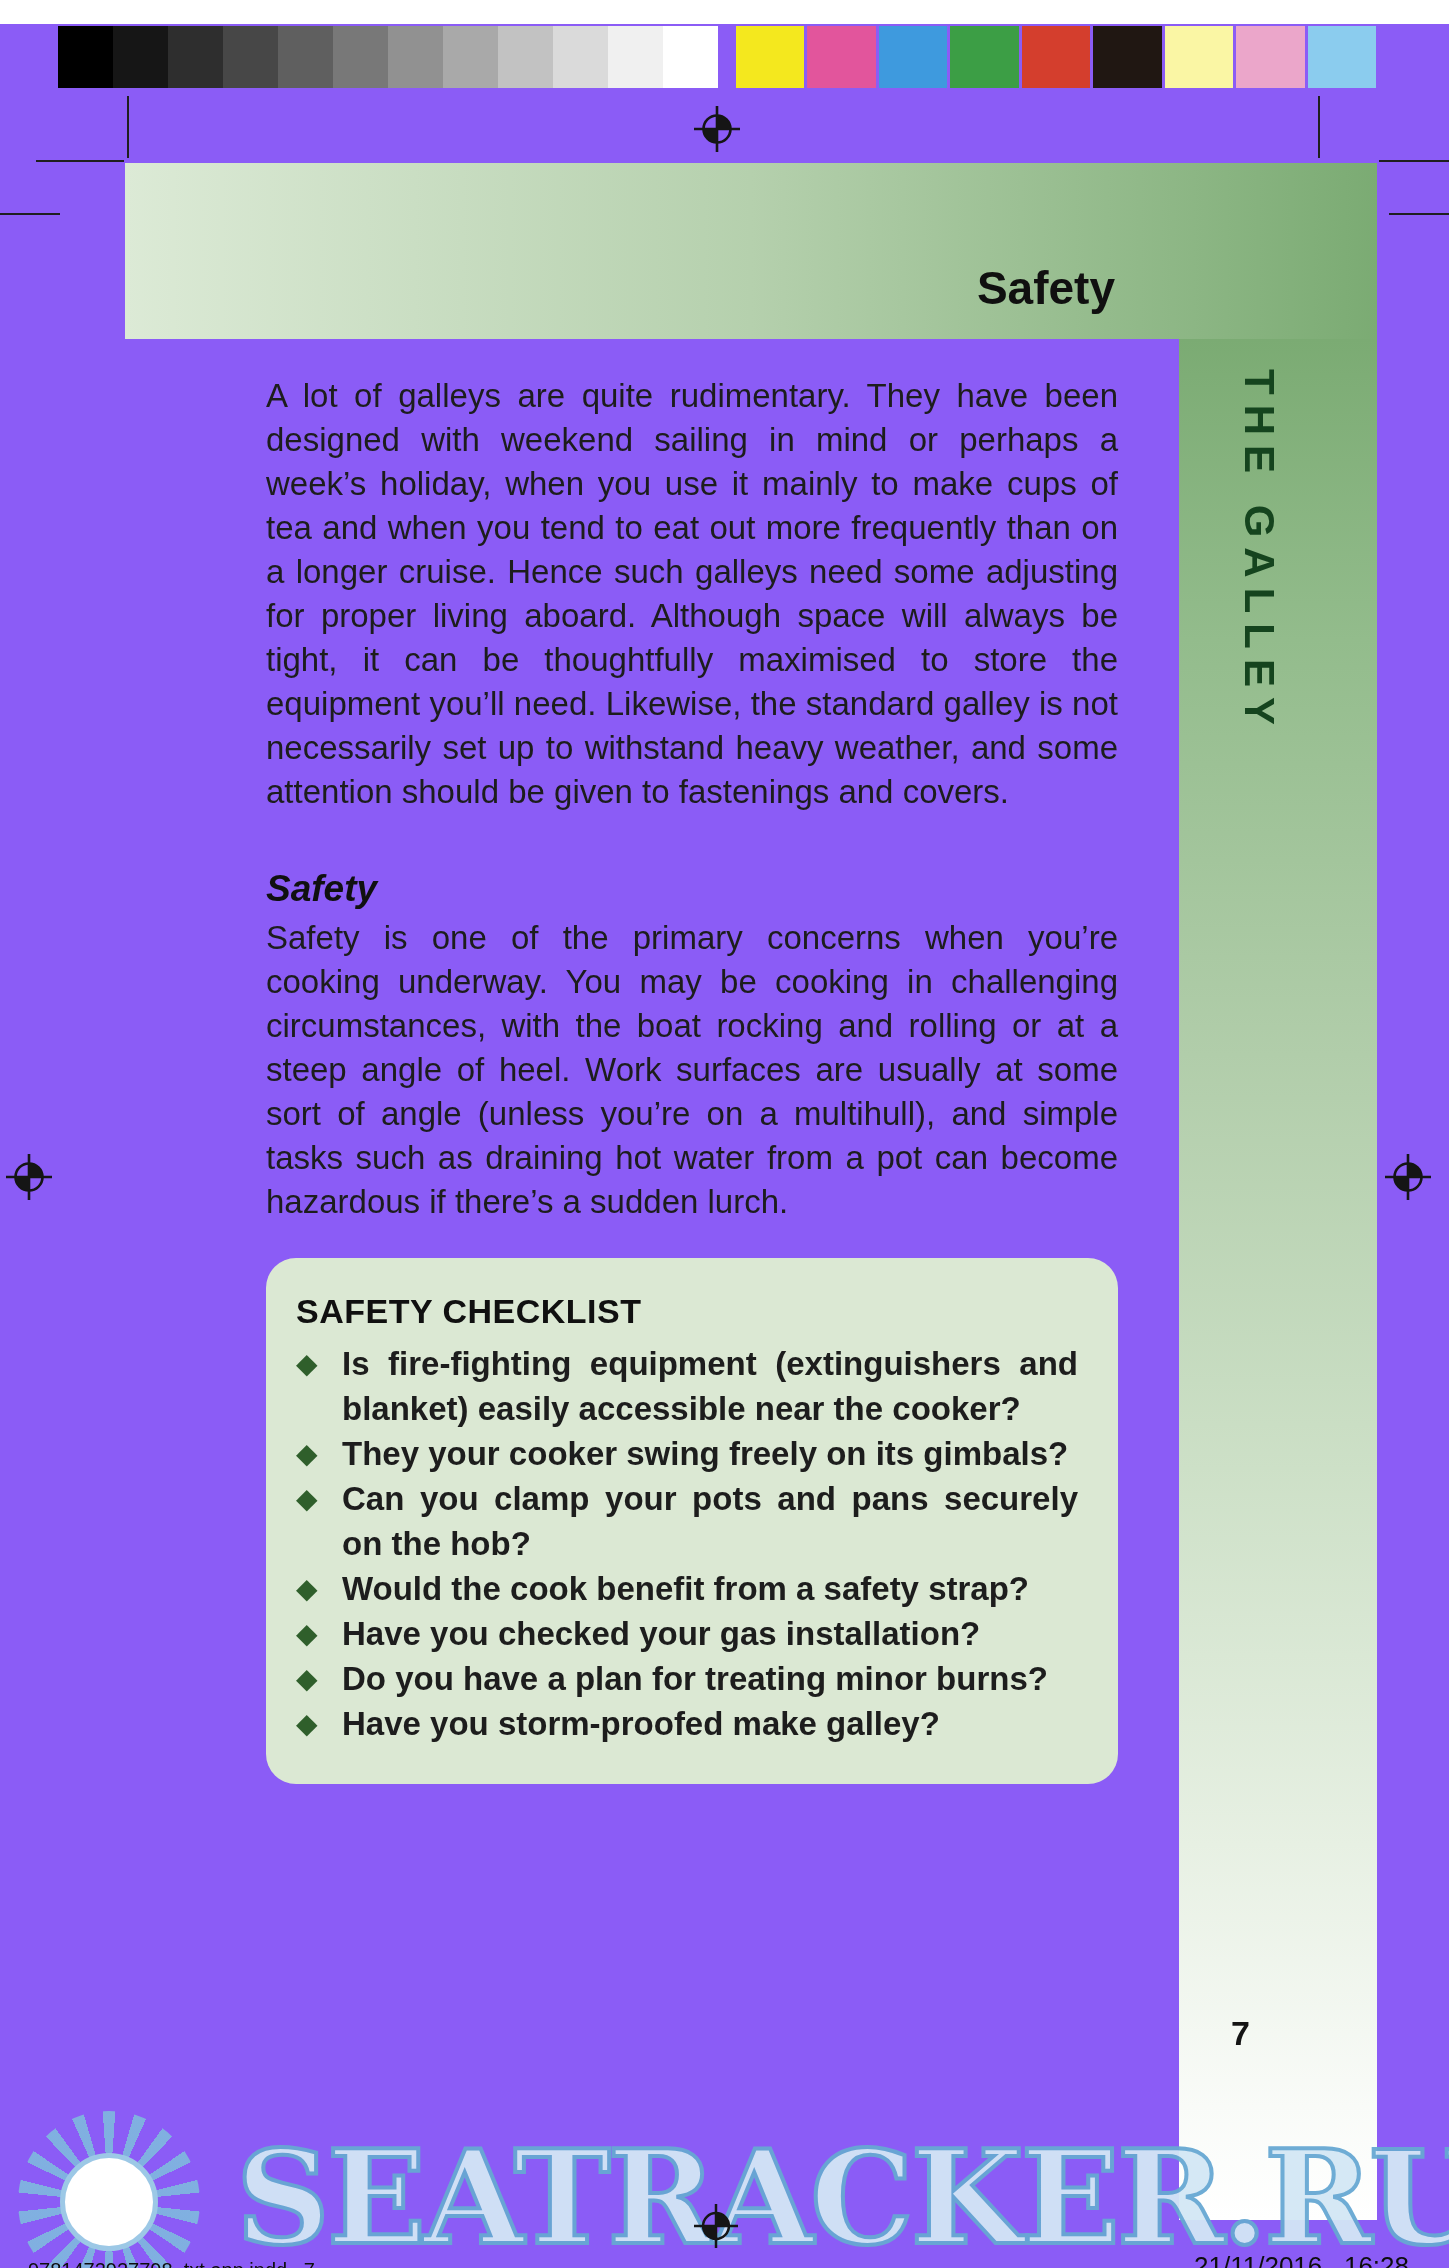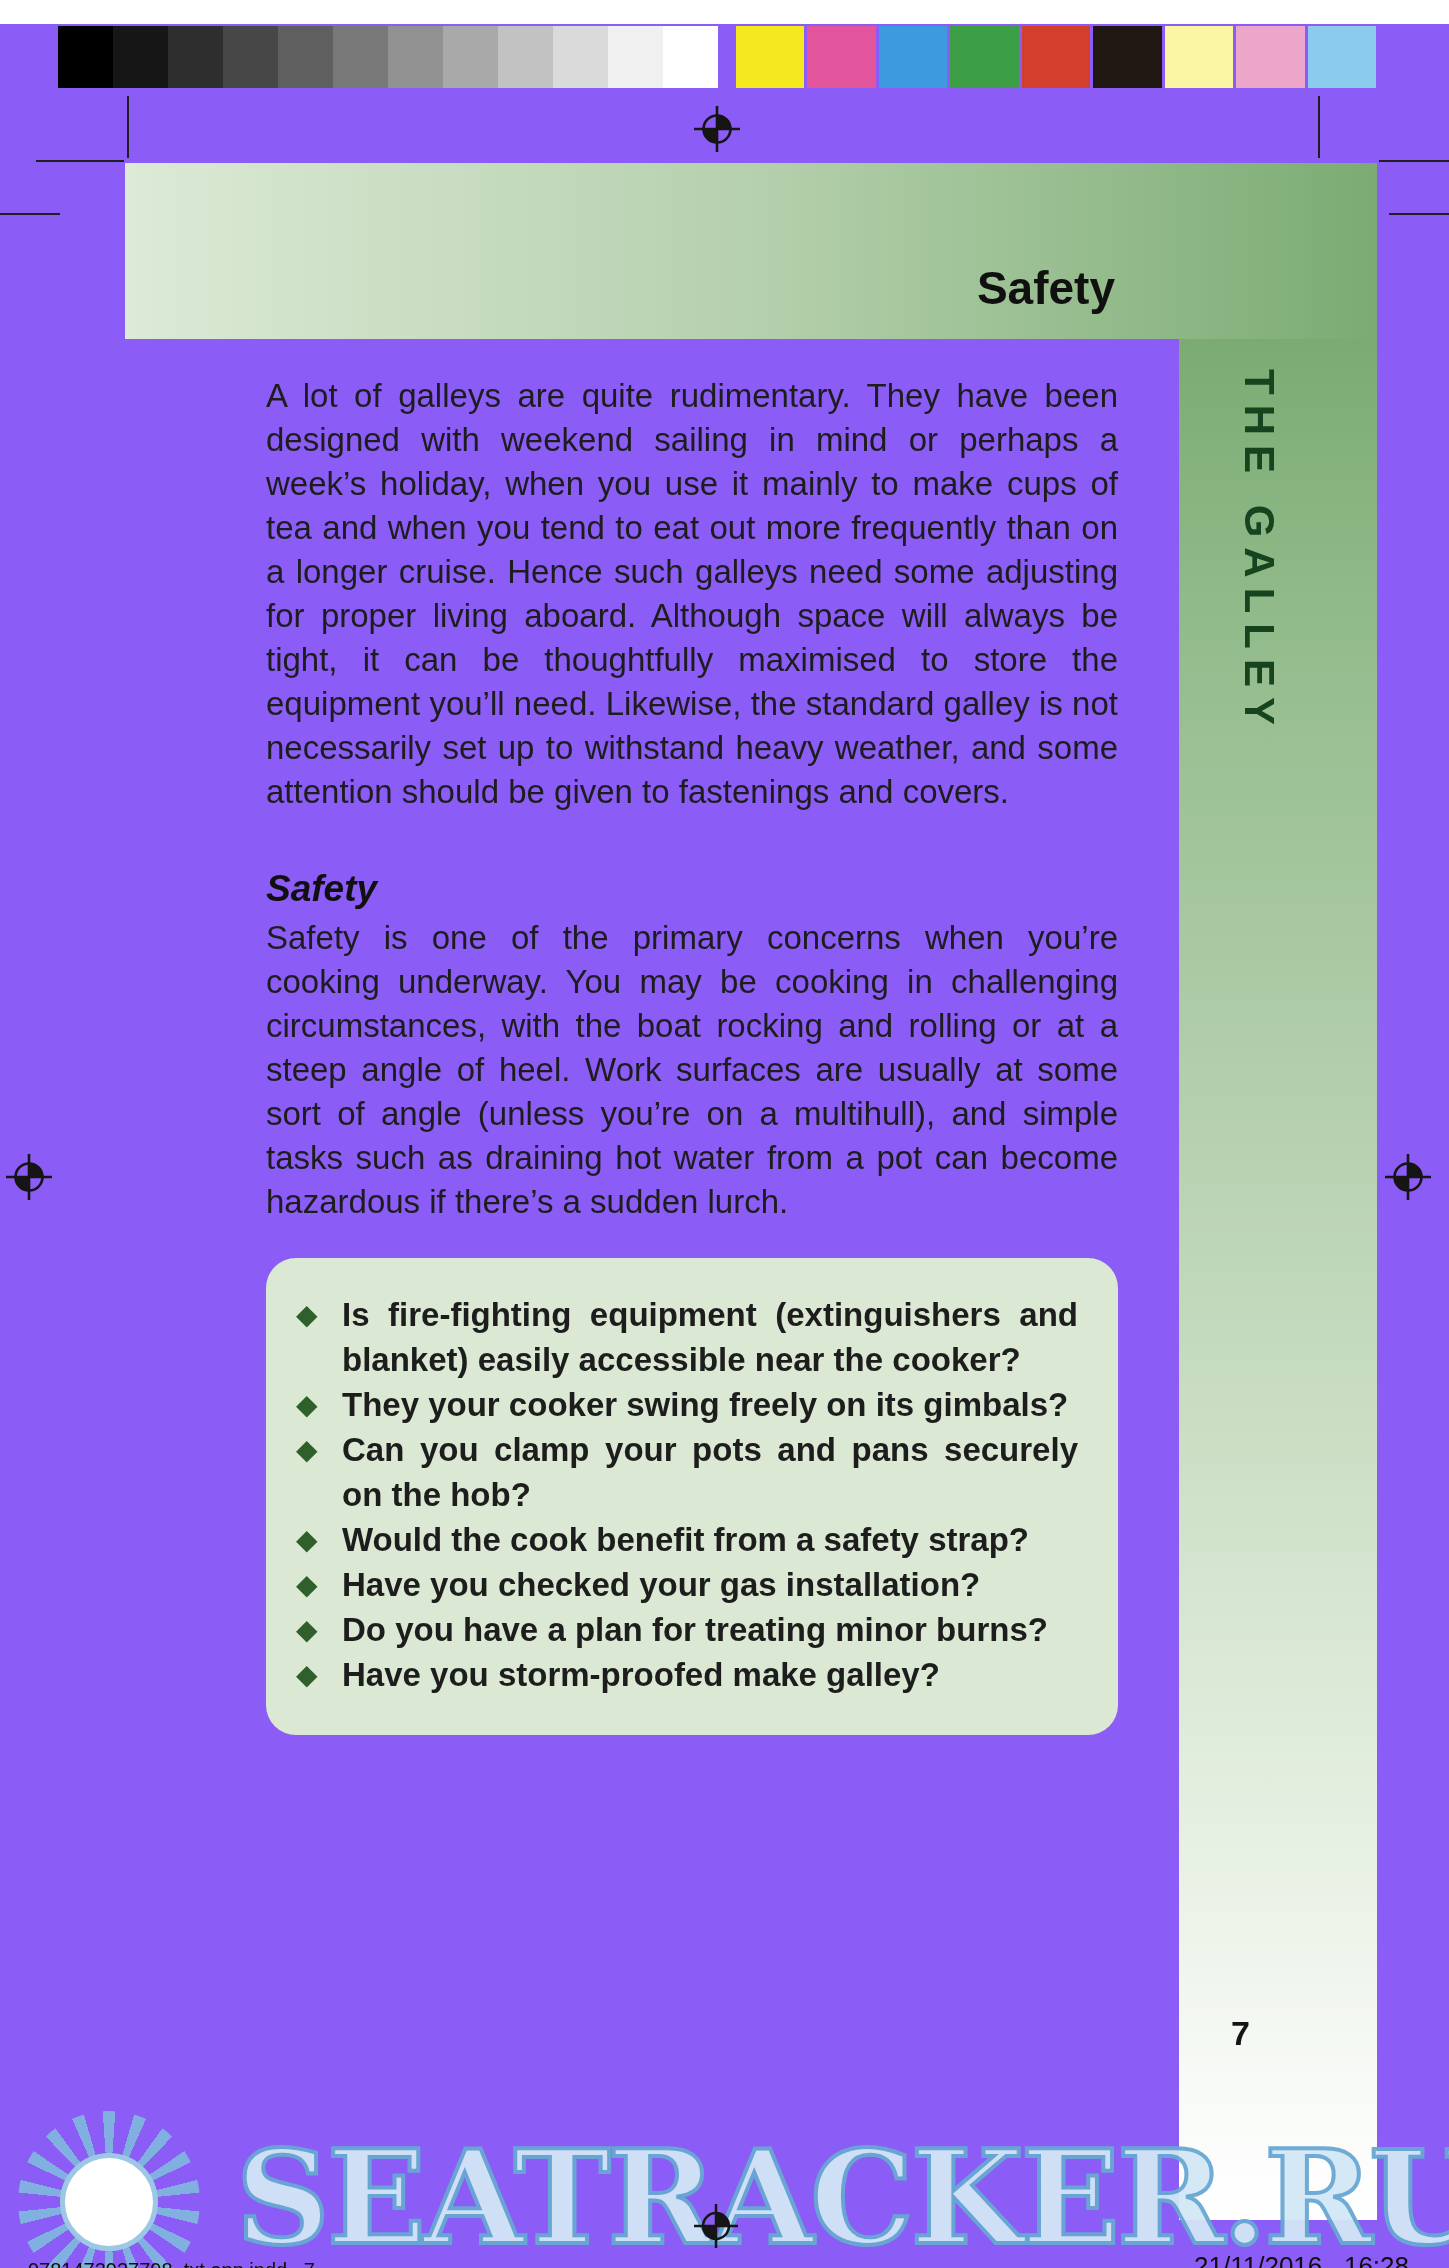--- a/index.html
+++ b/index.html
@@ -146,20 +146,21 @@
     <div class="chapter">THE GALLEY</div>
     <div class="pagenum">7</div>
   </div>
 
   <div class="content">
     <p class="body">A lot of galleys are quite rudimentary. They have been designed with weekend sailing in mind or perhaps a week’s holiday, when you use it mainly to make cups of tea and when you tend to eat out more frequently than on a longer cruise. Hence such galleys need some adjusting for proper living aboard. Although space will always be tight, it can be thoughtfully maximised to store the equipment you’ll need. Likewise, the standard galley is not necessarily set up to withstand heavy weather, and some attention should be given to fastenings and covers.</p>
     <h2 class="subhead">Safety</h2>
     <p class="body">Safety is one of the primary concerns when you’re cooking underway. You may be cooking in challenging circumstances, with the boat rocking and rolling or at a steep angle of heel. Work surfaces are usually at some sort of angle (unless you’re on a multihull), and simple tasks such as draining hot water from a pot can become hazardous if there’s a sudden lurch.</p>
 
     <div class="checkbox-panel">
+      <div class="check-title">SAFETY CHECKLIST</div>
       <ul class="check-items">
 
       <li class="check-item">
           <span class="bullet">◆</span>
           <span class="check-text">Is fire-fighting equipment (extinguishers and blanket) easily accessible near the cooker?</span>
         </li>
           <li class="check-item">
           <span class="bullet">◆</span>
           <span class="check-text">They your cooker swing freely on its gimbals?</span>
         </li>

